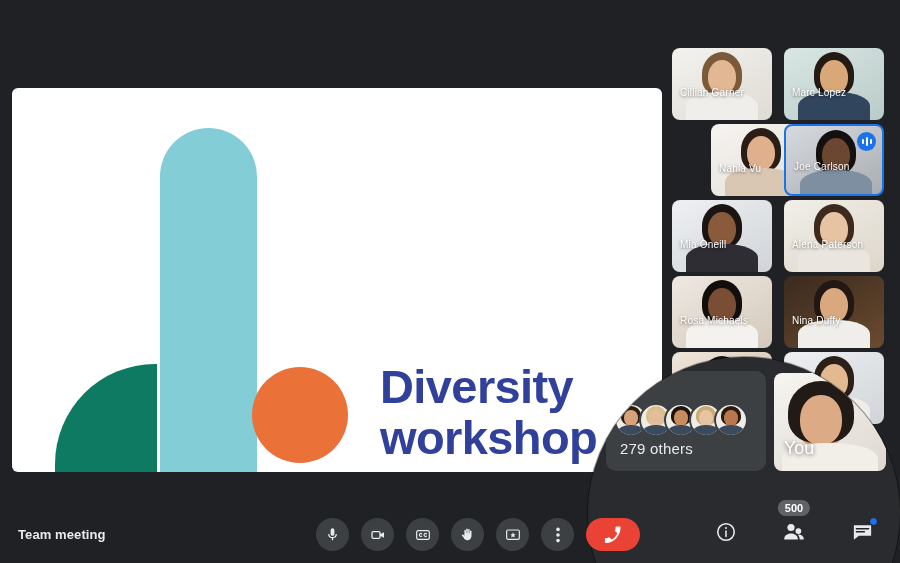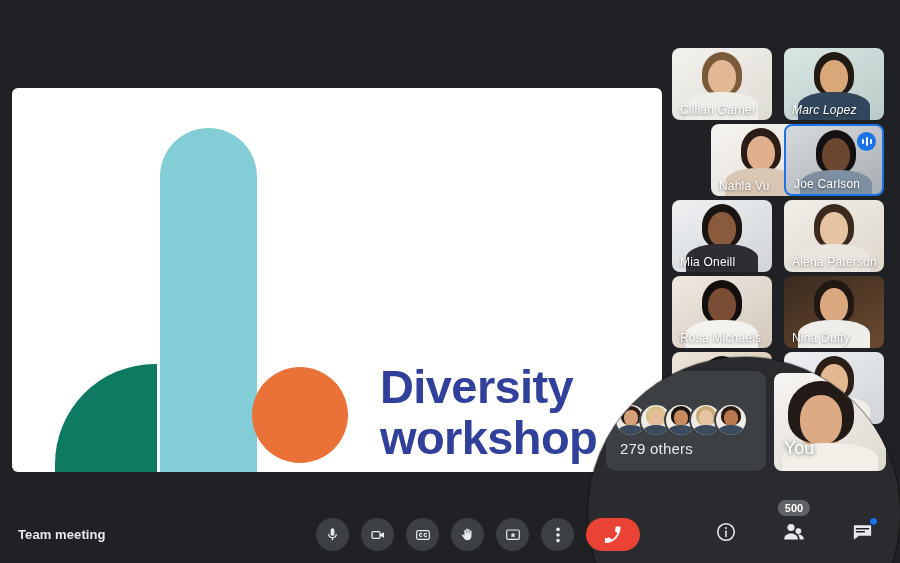--- a/index.html
+++ b/index.html
@@ -98,23 +98,23 @@
   .tile {
     position: absolute;
     width: 100px; height: 72px;
     border-radius: 8px;
     overflow: hidden;
     background: #3c4043;
   }
   .tile .photo { position: absolute; inset: 0; }
   .tile .name {
     position: absolute;
-    left: 8px; bottom: 3px;
+    left: 8px; bottom: 22px;
     color: #ffffff;
-    font-size: 12px;
+    font-size: 10px;
     letter-spacing: .2px;
     text-shadow: 0 1px 3px rgba(0,0,0,.55);
     white-space: nowrap;
   }
   .tile.active {
     border: 2px solid var(--accent);
   }
   .speaking-badge {
     position: absolute;
     right: 6px; top: 6px;
@@ -123,21 +123,21 @@
     background: var(--accent);
     display: flex; align-items: center; justify-content: center;
   }
   .speaking-badge i {
     display: block; width: 2px; background: #fff; border-radius: 1px;
     margin: 0 1px;
   }
 
   
   .bg-a { background: linear-gradient(150deg,#f3f2ee 0%,#dfdbd4 100%); }
-  .bg-b { background: linear-gradient(150deg,#d9e6e4 0%,#b9cbc8 100%); font-style: italic; }
+  .bg-b { background: linear-gradient(150deg,#d9e6e4 0%,#b9cbc8 100%); }
   .bg-c { background: linear-gradient(150deg,#f6f4f1 0%,#e3ded6 100%); }
   .bg-d { background: linear-gradient(150deg,#d7dadd 0%,#a8adb3 100%); text-align: right; }
   .bg-e { background: linear-gradient(150deg,#eef0f2 0%,#d0d4d8 100%); }
   .bg-f { background: linear-gradient(150deg,#f1efe9 0%,#ddd6ca 100%); }
   .bg-g { background: linear-gradient(150deg,#efe9e2 0%,#d3c8bb 100%); }
   .bg-h { background: linear-gradient(150deg,#3a2a1e 0%,#6b4b2f 100%); }
   .bg-i { background: linear-gradient(150deg,#efe6db 0%,#cbb8a2 100%); }
   .bg-j { background: linear-gradient(150deg,#f7f5f2 0%,#ded8cf 100%); }
   .head {
     position: absolute; border-radius: 50% 50% 46% 46%;

